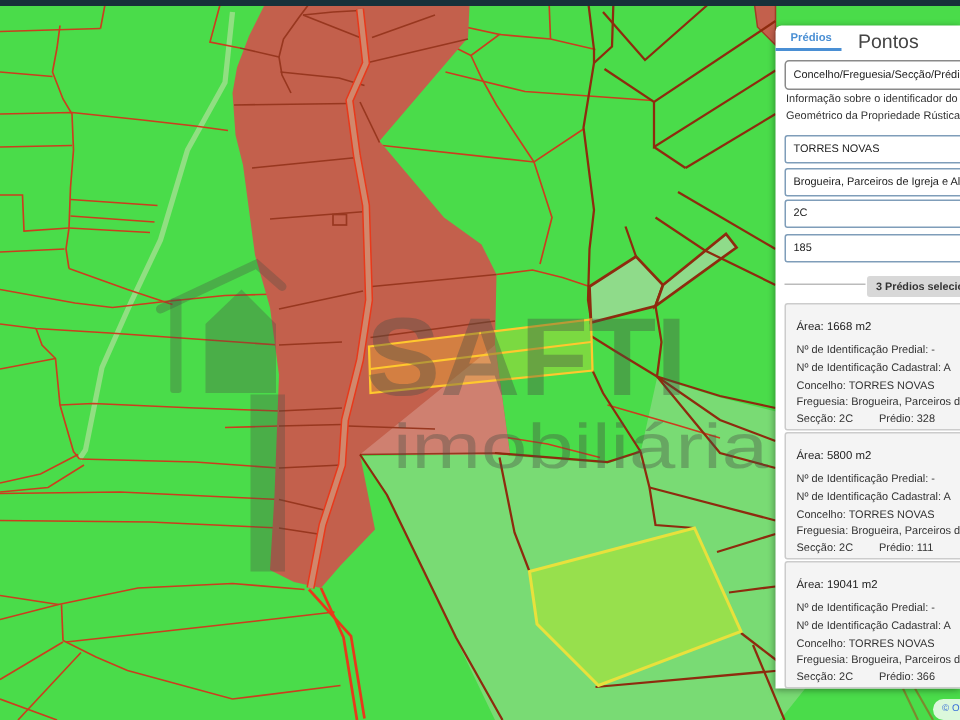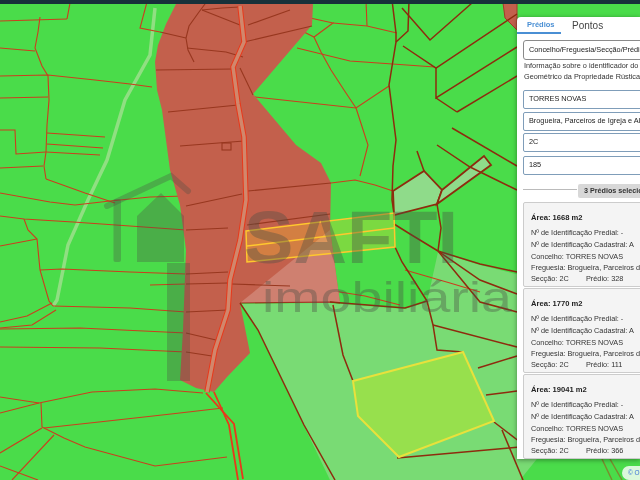--- a/index.html
+++ b/index.html
@@ -1,29 +1,29 @@
 <!DOCTYPE html>
 <html><head>
 <meta charset="utf-8">
 <style>
 html,body{margin:0;padding:0}
 #stage{position:relative;width:640px;height:480px;overflow:hidden;background:#4ADC4A;font-family:"Liberation Sans",sans-serif}
 #map{position:absolute;left:0;top:0;filter:blur(0.4px)}
 .panel{position:absolute;left:517px;top:17px;width:123px;height:442px;background:#ffffff;border-radius:4px 0 0 0;box-shadow:0 1px 5px rgba(0,0,0,.4)}
 .tabs{position:absolute;left:0;top:0;width:123px;height:33px}
 .tab1{position:absolute;left:10px;top:3px;font-size:7.5px;font-weight:bold;color:#4a8fd4}
-.tab2{position:absolute;left:55px;top:3px;font-size:10px;color:#444}
+.tab2{position:absolute;left:55px;top:3px;font-size:13px;color:#444}
 .tabline{position:absolute;left:0;top:14.5px;width:44px;height:2px;background:#4a8fd4}
 .selbox{position:absolute;left:6px;top:23px;width:130px;height:18px;border:1px solid #8a8a8a;border-radius:3px;font-size:7.3px;color:#222;line-height:17px;padding-left:5px;white-space:nowrap;overflow:hidden}
 .cap{position:absolute;left:7px;top:43px;width:140px;font-size:7.3px;color:#333;line-height:11px;white-space:nowrap}
 .inp{position:absolute;left:6px;width:130px;height:17px;border:1px solid #7f9db9;border-radius:2px;font-size:7.3px;color:#222;line-height:16px;padding-left:5px;white-space:nowrap;background:#fff}
 .divline{position:absolute;left:6px;top:172px;width:54px;border-top:1px solid #bbb}
 .btn{position:absolute;left:61px;top:167px;width:70px;height:14px;background:#d8d8d8;border-radius:2px;font-size:7.2px;font-weight:bold;color:#333;line-height:14px;text-align:left;padding-left:6px;white-space:nowrap;overflow:hidden}
 .card{position:absolute;left:6px;width:130px;height:83px;background:#f4f4f4;border:1px solid #ccc;border-radius:2px;overflow:hidden}
-.card .t{position:absolute;left:7px;top:10px;font-size:7.6px;font-weight:bold;color:#222;white-space:nowrap}
+.card .t{position:absolute;left:7px;top:10px;font-size:7.6px;font-weight:normal;color:#222;white-space:nowrap}
 .card .l{position:absolute;left:7px;font-size:7.3px;color:#333;white-space:nowrap}
 .pill{position:absolute;left:622px;top:466px;width:30px;height:14px;background:rgba(255,255,255,.8);border-radius:8px;font-size:6.5px;color:#3a6fd8;line-height:14px;padding-left:6px}
 </style>
 </head>
 <body>
 <div id="stage">
 <svg id="map" width="640" height="480" viewBox="0 0 640 480">
 
   <rect x="0" y="0" width="640" height="480" fill="#4ADC4A"></rect>
 
@@ -189,21 +189,21 @@
   <div class="card" style="top:185px">
     <div class="t">Área: 1668 m2</div>
     <div class="l" style="top:25px">Nº de Identificação Predial: -</div>
     <div class="l" style="top:37px">Nº de Identificação Cadastral: A</div>
     <div class="l" style="top:49px">Concelho: TORRES NOVAS</div>
     <div class="l" style="top:60px">Freguesia: Brogueira, Parceiros d</div>
     <div class="l" style="top:71px">Secção: 2C</div>
     <div class="l" style="top:71px;left:62px">Prédio: 328</div>
   </div>
   <div class="card" style="top:271px">
-    <div class="t">Área: 1770 m2</div>
+    <div class="t">Área: 5800 m2</div>
     <div class="l" style="top:25px">Nº de Identificação Predial: -</div>
     <div class="l" style="top:37px">Nº de Identificação Cadastral: A</div>
     <div class="l" style="top:49px">Concelho: TORRES NOVAS</div>
     <div class="l" style="top:60px">Freguesia: Brogueira, Parceiros d</div>
     <div class="l" style="top:71px">Secção: 2C</div>
     <div class="l" style="top:71px;left:62px">Prédio: 111</div>
   </div>
   <div class="card" style="top:357px">
     <div class="t">Área: 19041 m2</div>
     <div class="l" style="top:25px">Nº de Identificação Predial: -</div>

